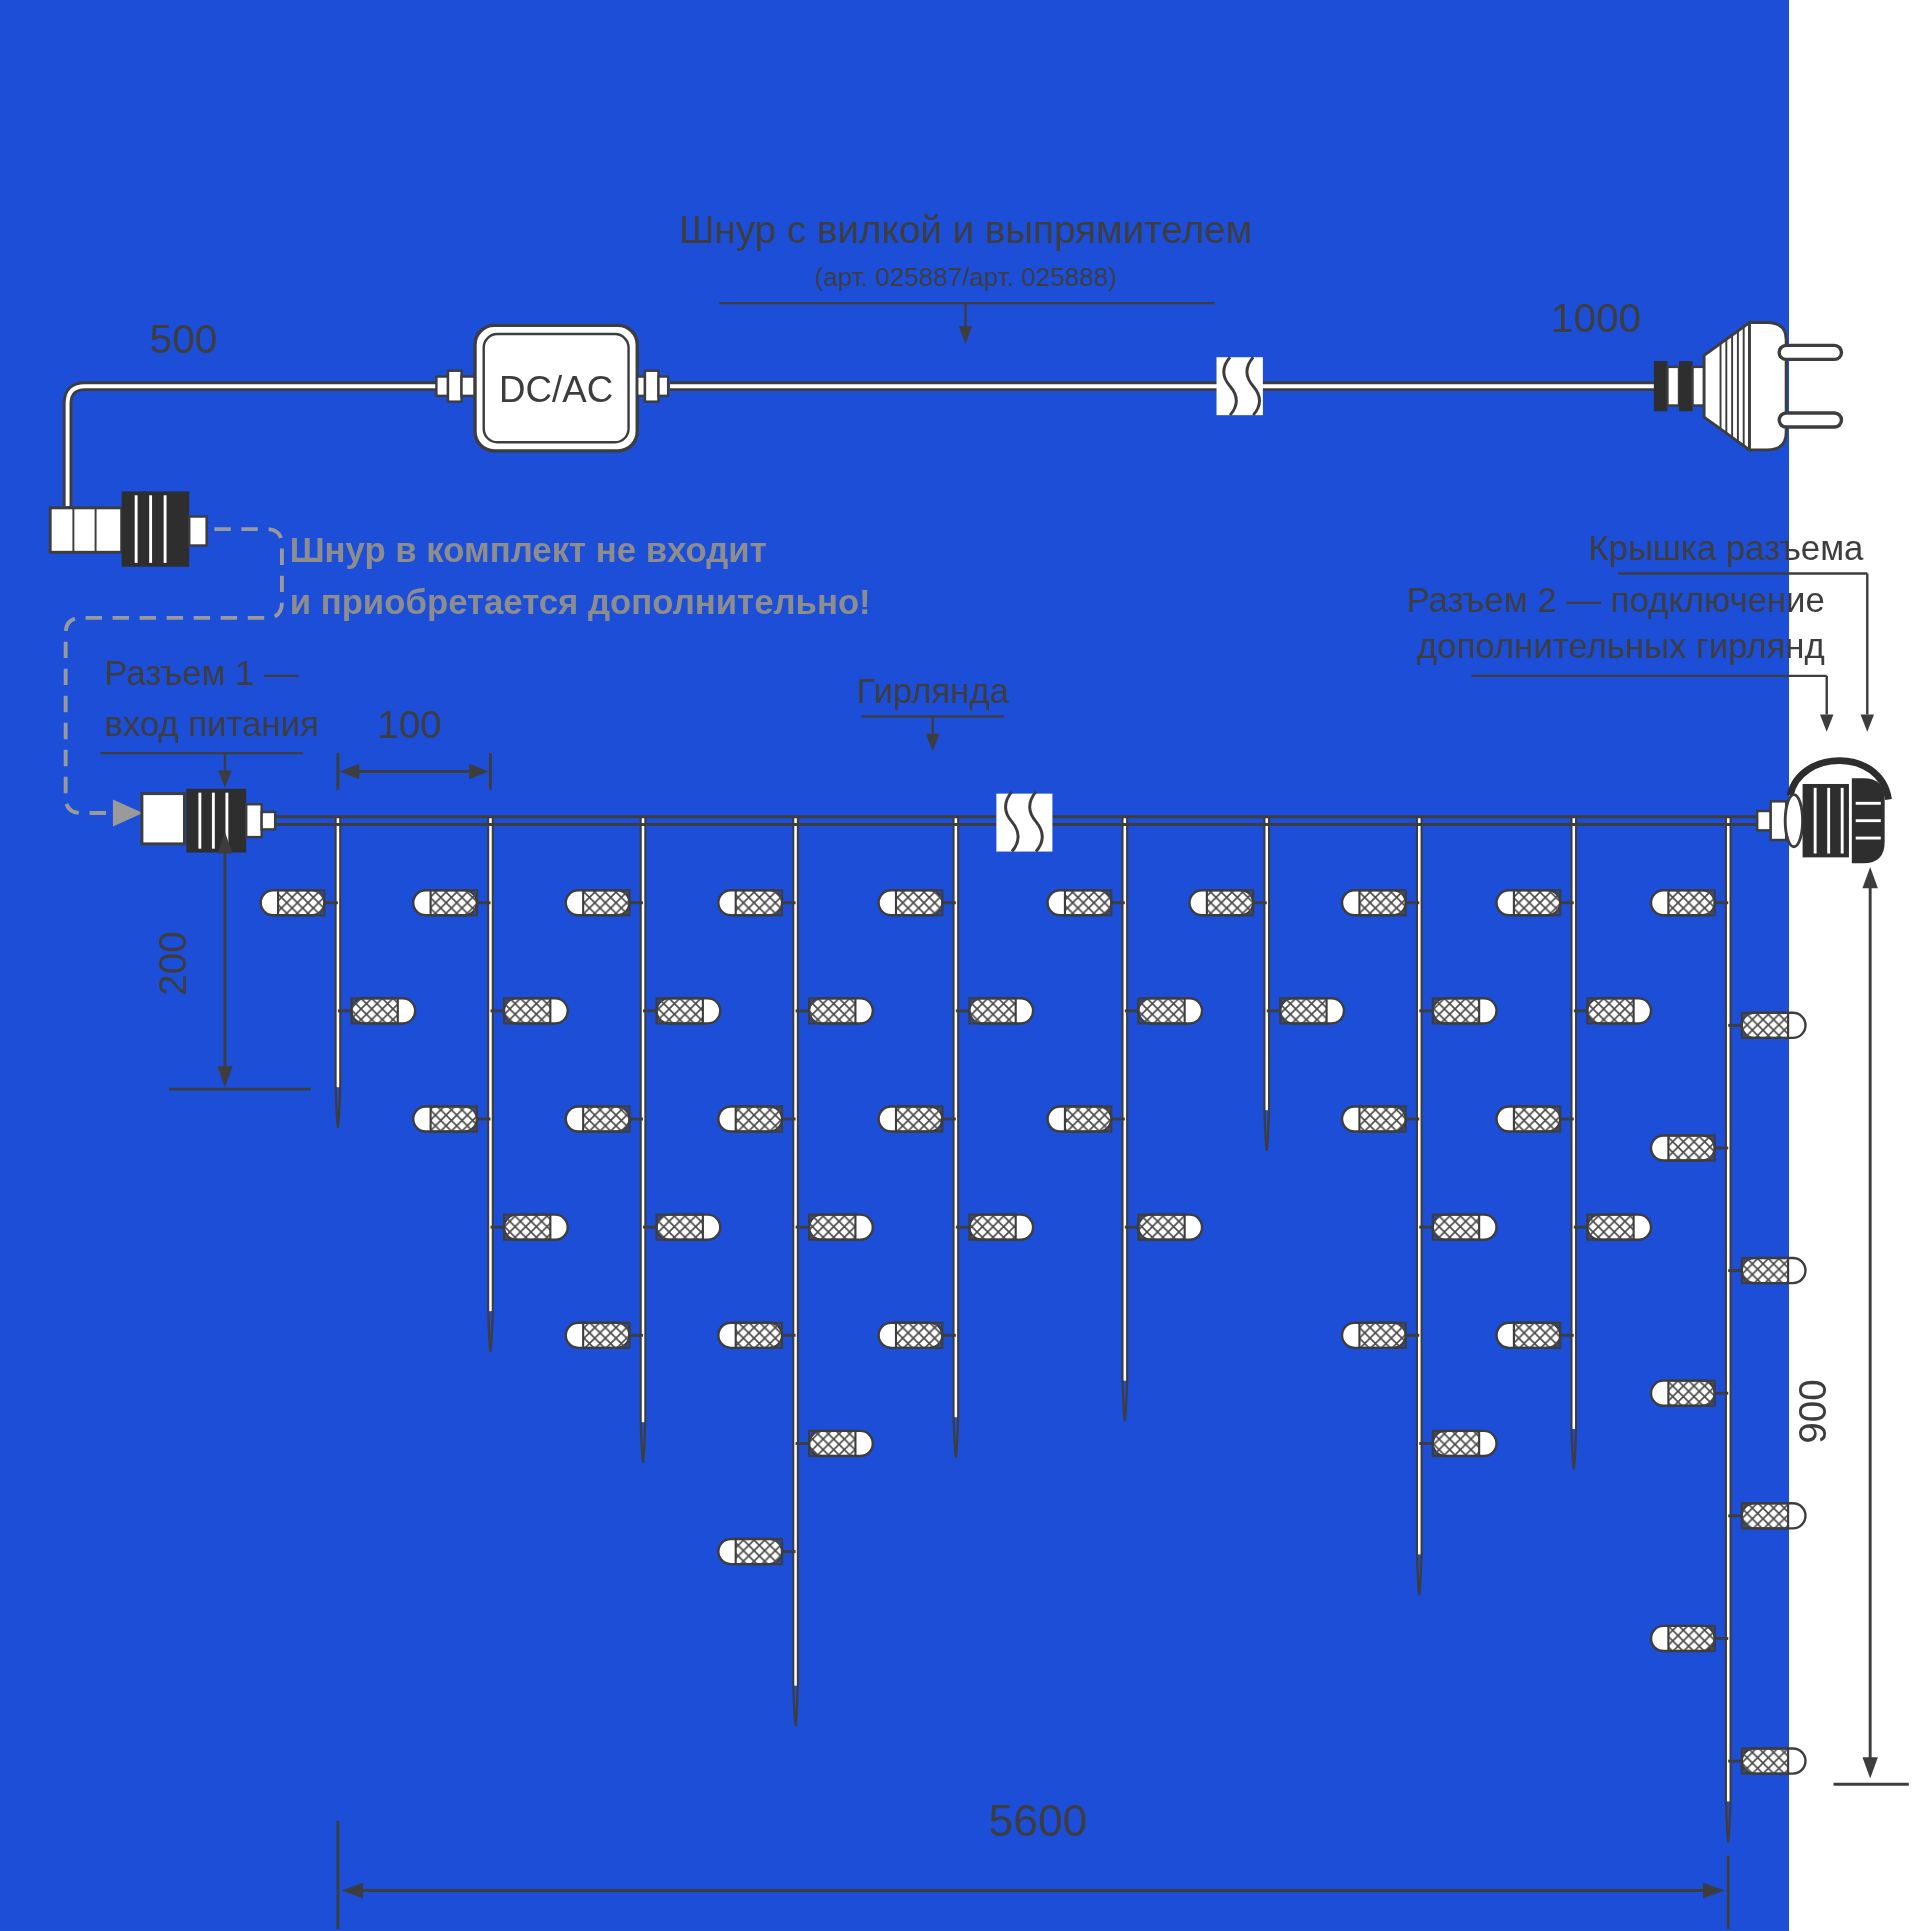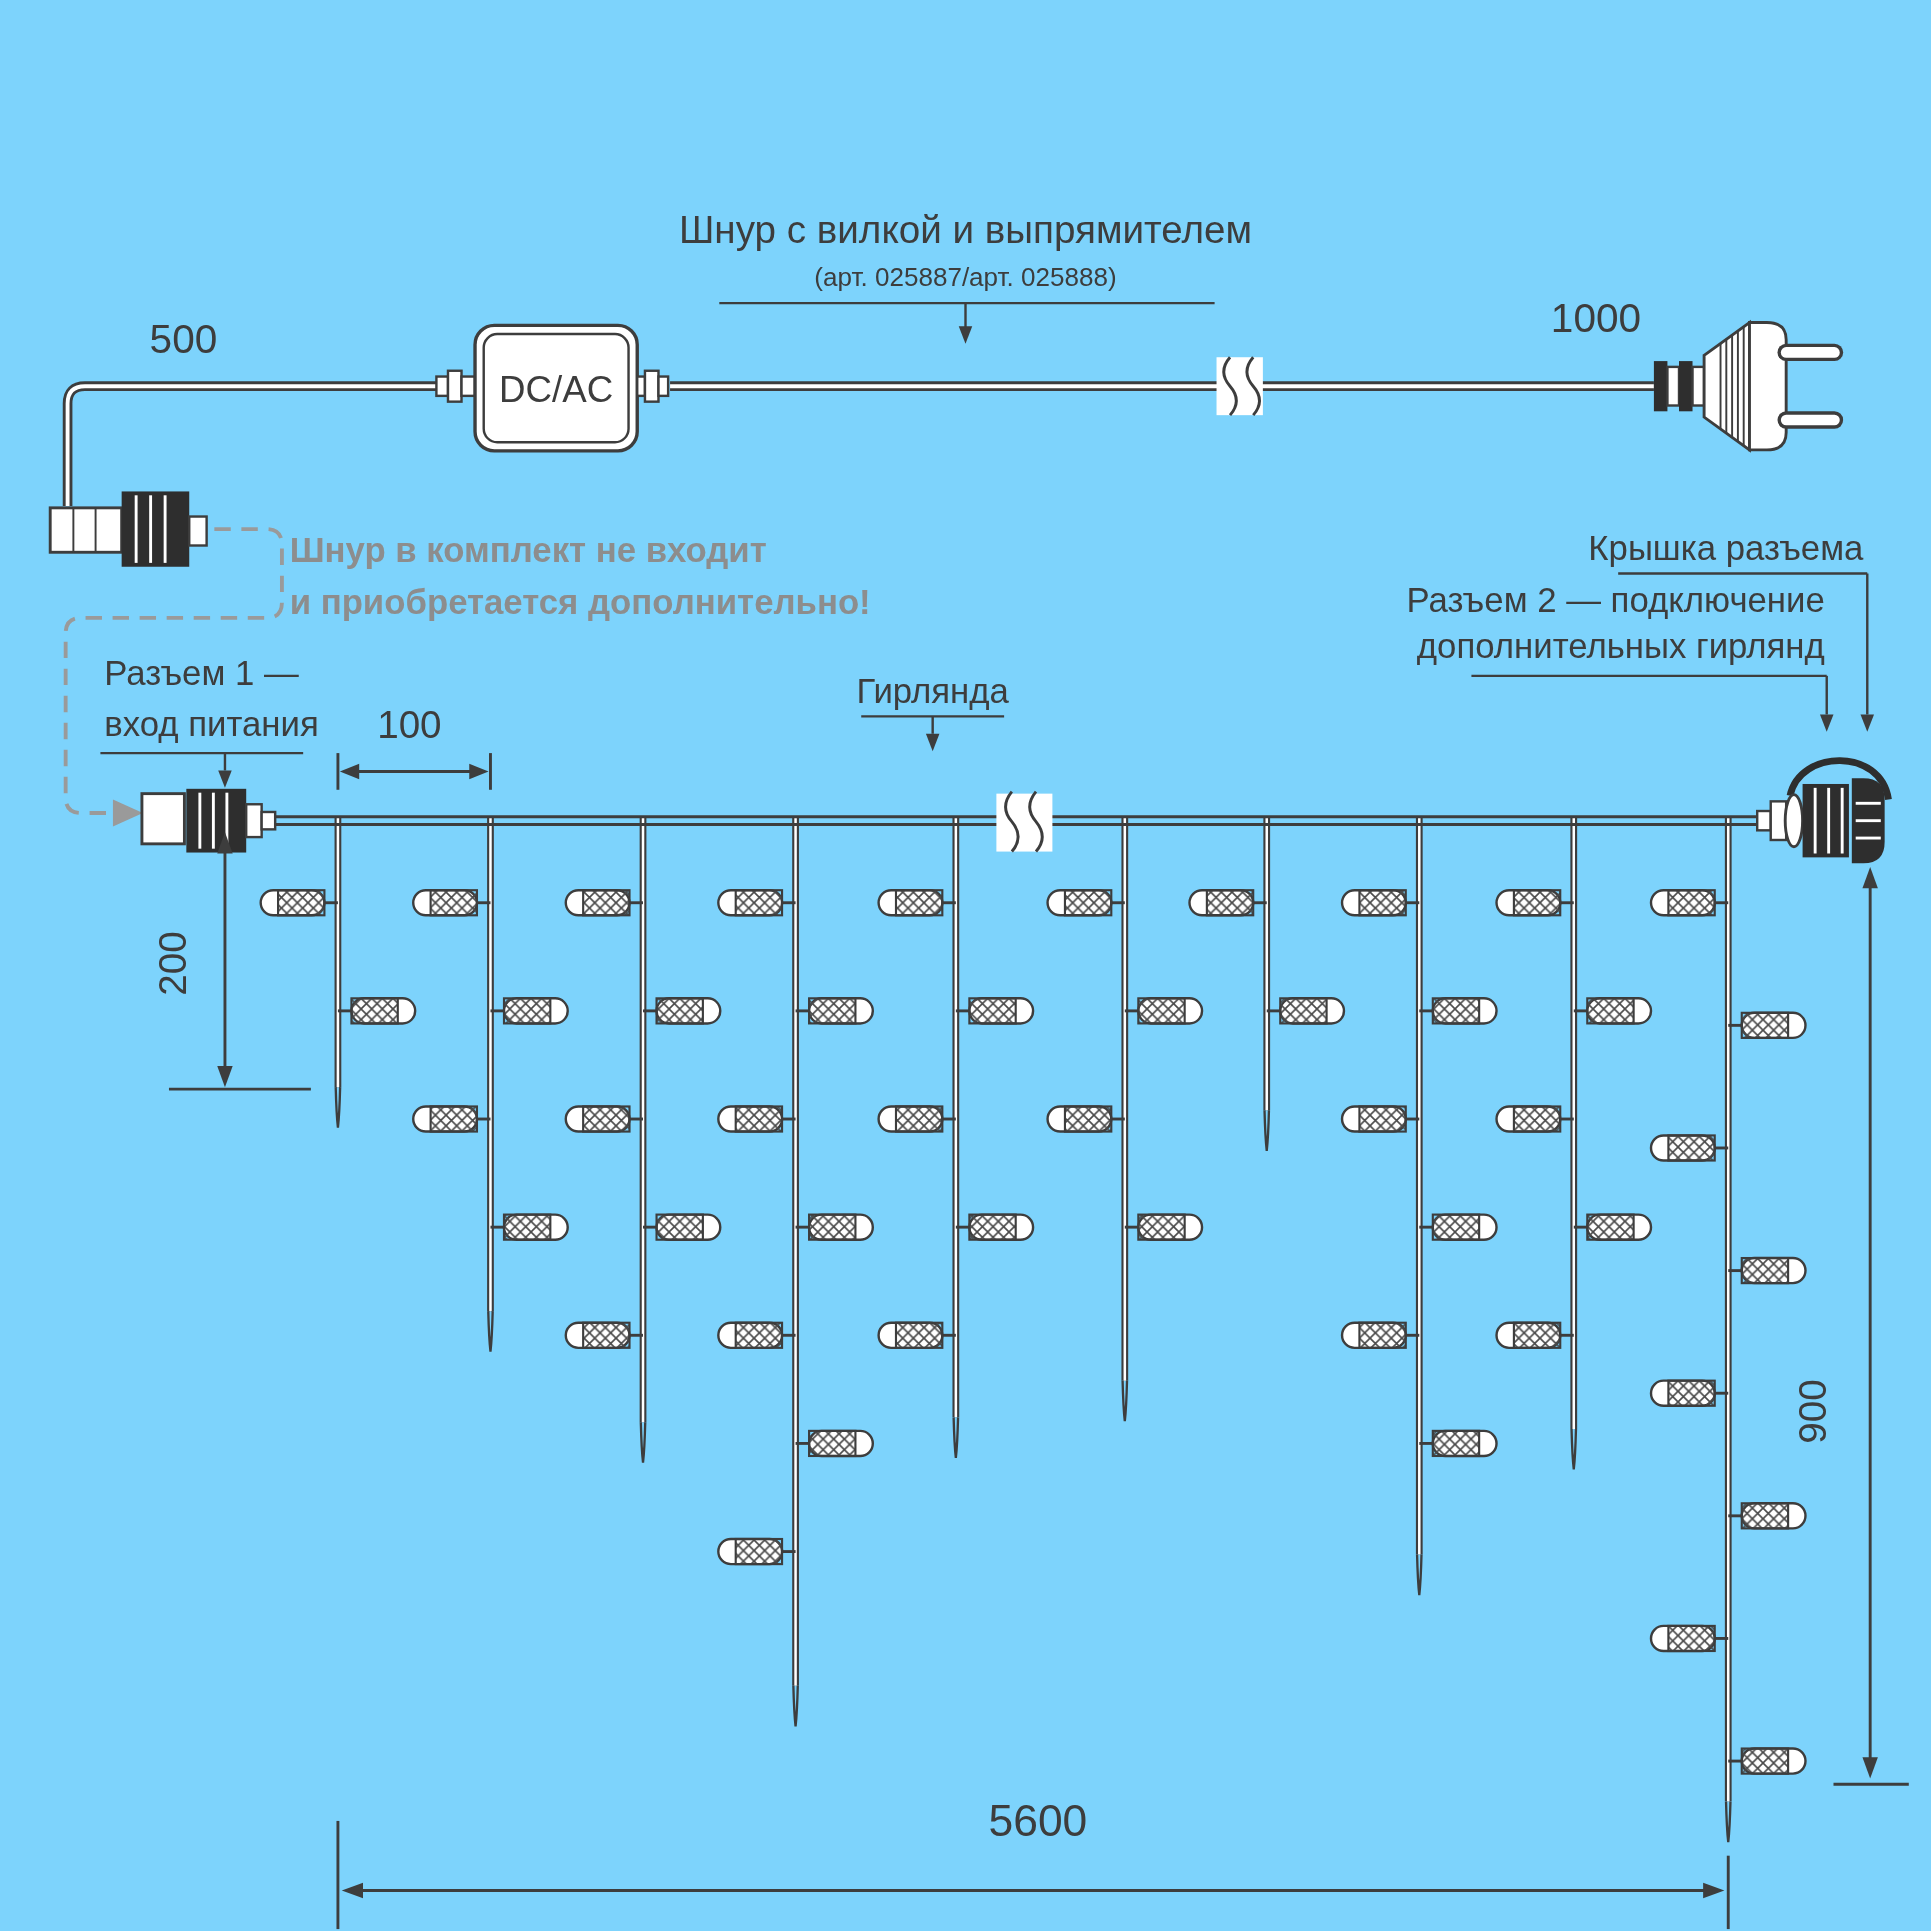--- a/index.html
+++ b/index.html
@@ -1,16 +1,16 @@
 <!DOCTYPE html>
 <html><head>
 <meta charset="utf-8">
 <style>
   html,body{margin:0;padding:0;background:#fff;}
-  .stage{width:1931px;height:1931px;position:relative;background:#7dd3fc;
+  .stage{width:1789px;height:1931px;position:relative;background:#1d4ed8;
          font-family:"Liberation Sans","DejaVu Sans",sans-serif;}
   svg{display:block}
   text{fill:#3d3d3d;font-family:"Liberation Sans","DejaVu Sans",sans-serif;}
   .t-title{font-size:40px;}
   .t-sub{font-size:27px;}
   .t-dim{font-size:42px;}
   .t-dim-s{font-size:40px;}
   .t-dim-l{font-size:46px;}
   .t-label{font-size:36px;}
   .t-note{font-size:36px;font-weight:700;fill:#8d8d8d;}

